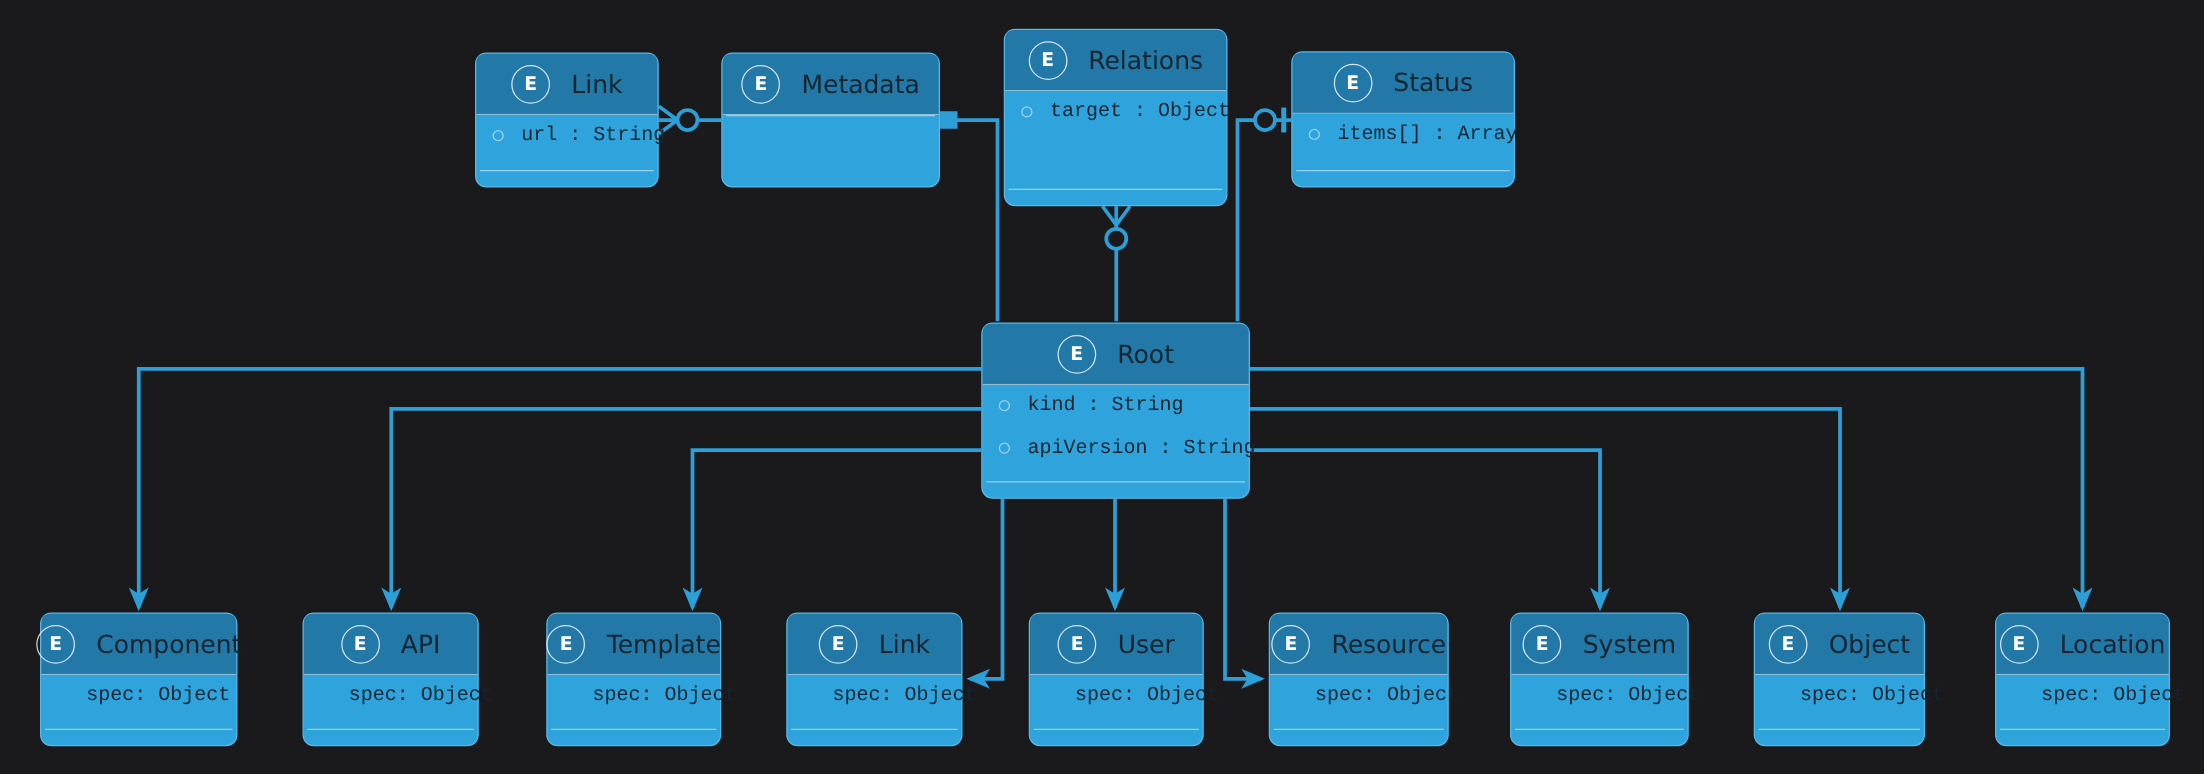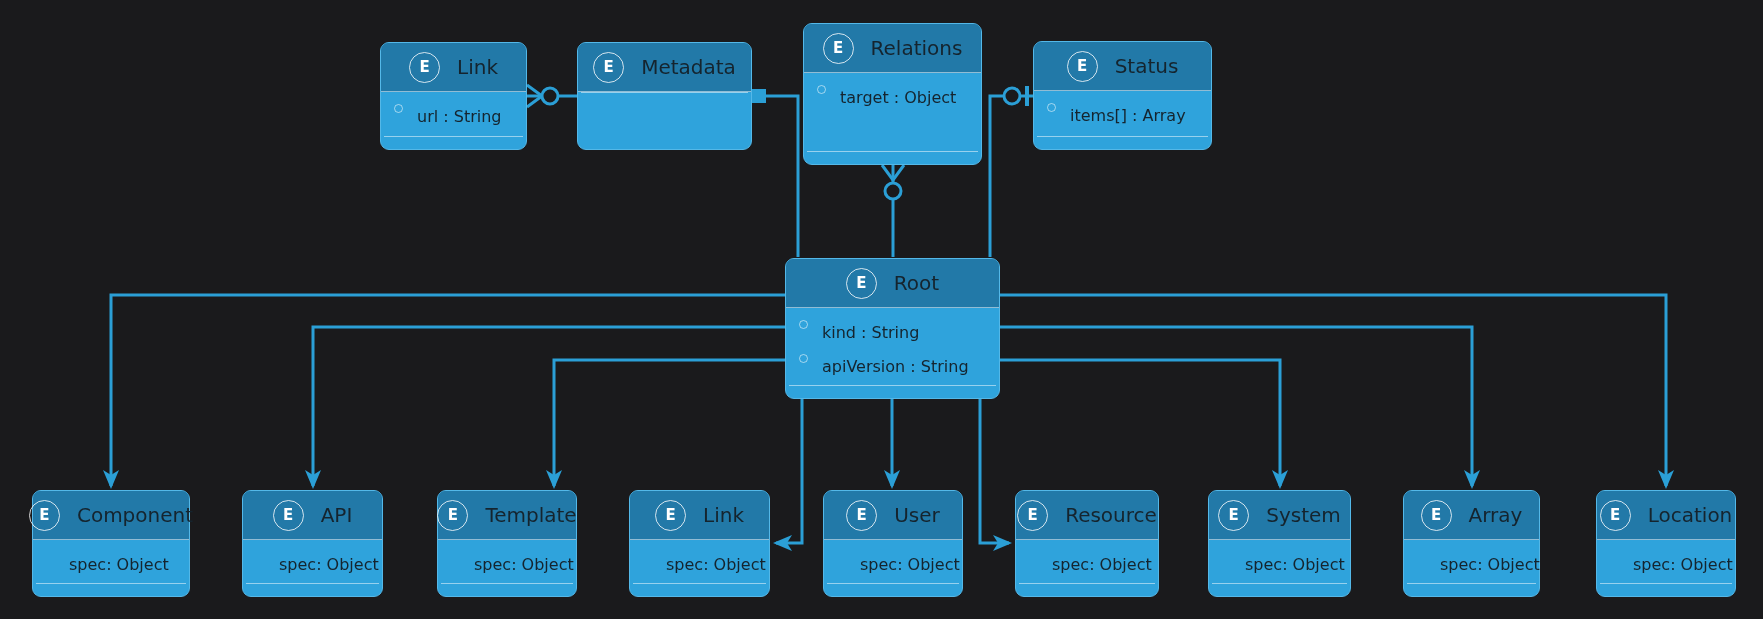--- a/index.html
+++ b/index.html
@@ -28,22 +28,22 @@
   .e-badge{
     width:31px;height:31px;box-sizing:border-box;flex:0 0 auto;
     border:1.8px solid rgba(255,255,255,.8);border-radius:50%;
     color:#fff;font-weight:bold;font-size:15px;line-height:1;
     display:flex;align-items:center;justify-content:center;
   }
   .e-name{font-size:20px;white-space:nowrap;}
   .e-body{flex:1 1 auto;padding-top:7px;}
   .attr{
     position:relative;height:34px;box-sizing:border-box;
-    display:flex;align-items:center;padding-left:36px;
-    font-size:16px;white-space:nowrap;
+    display:flex;align-items:flex-start;padding-left:36px;
+    font-size:16px;white-space:nowrap;font-family:Liberation Mono, monospace;
   }
   .attr.no-bullet{}
   .attr-bullet{
     position:absolute;left:13px;top:5px;width:9px;height:9px;box-sizing:border-box;
     border:1.8px solid rgba(255,255,255,.55);border-radius:50%;
   }
   .e-footer{flex:0 0 12px;border-top:1px solid rgba(255,255,255,.5);margin:0 3px;}
 </style>
 </head>
 <body>
@@ -246,21 +246,21 @@
         <div class="e-body">
           <div class="attr no-bullet">
             <span>spec: Object</span>
           </div>
         </div>
         <div class="e-footer"></div>
       </div>
       <div class="entity" style="left: 1403px; top: 490px; width: 137px; height: 107px;">
         <div class="e-header">
           <span class="e-badge">E</span>
-          <span class="e-name">Array</span>
+          <span class="e-name">Object</span>
         </div>
         <div class="e-body">
           <div class="attr no-bullet">
             <span>spec: Object</span>
           </div>
         </div>
         <div class="e-footer"></div>
       </div>
       <div class="entity" style="left: 1596px; top: 490px; width: 140px; height: 107px;">
         <div class="e-header">

